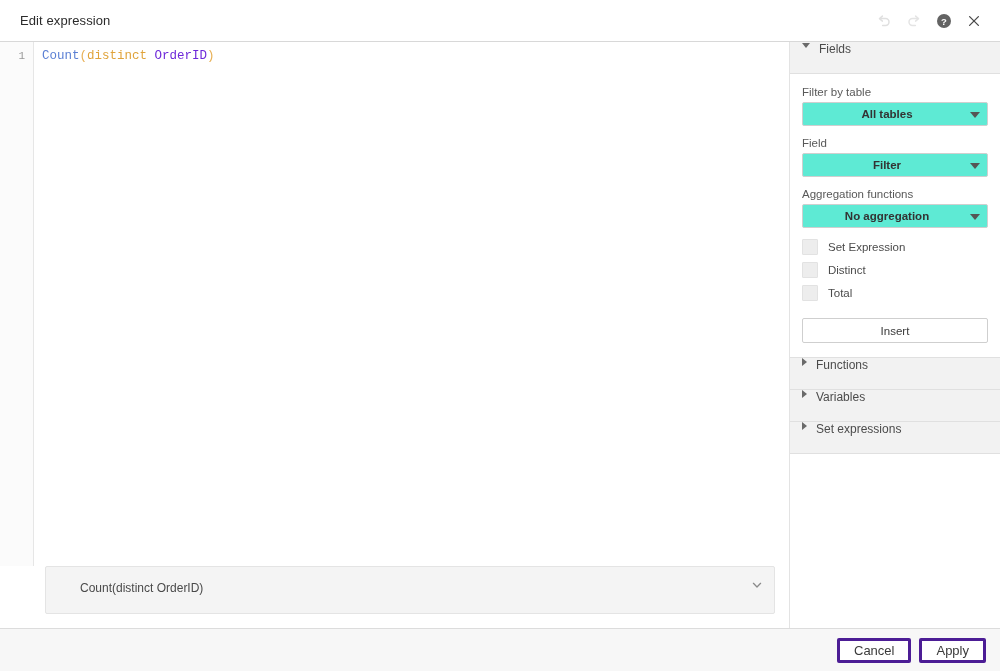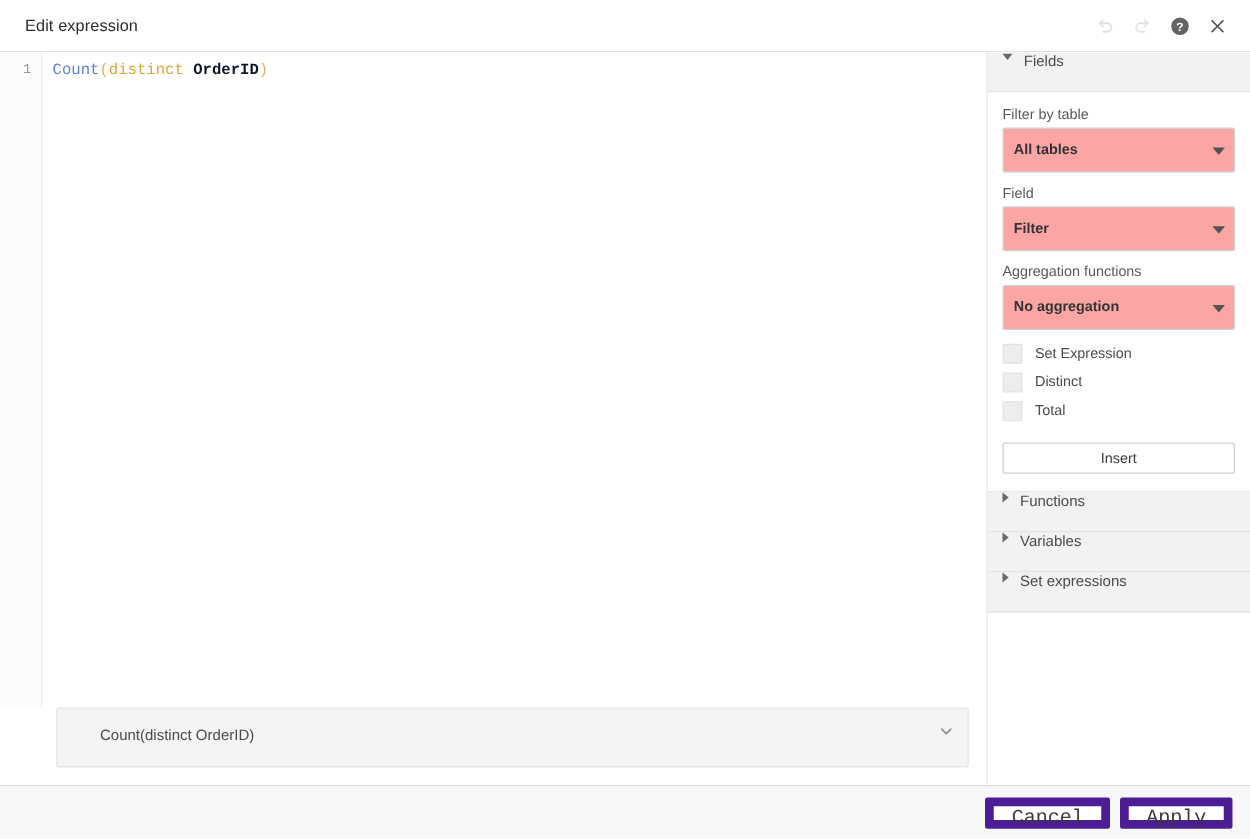--- a/index.html
+++ b/index.html
@@ -101,21 +101,21 @@
   .code-line {
     font-family: "Liberation Mono", "DejaVu Sans Mono", monospace;
     font-size: 12.5px;
     line-height: 17px;
     white-space: pre;
     color: #333333;
   }
   .tok-fn     { color: #5a7fd4; margin-top: 10px; }
   .tok-kw     { color: #e0a33a; }
   .tok-paren  { color: #e8b055; }
-  .tok-field  { color: #0f172a; font-weight: bold; }
+  .tok-field  { color: #6d28d9; }
 
   
   .status-wrap {
     flex: 0 0 auto;
     padding: 0 14px 14px 45px;
     background: #ffffff;
   }
   .status-box {
     background: #f4f4f4;
     border: 1px solid #e4e4e4;
@@ -193,34 +193,35 @@
     background: #ffffff;
     border-bottom: 1px solid #e0e0e0;
   }
   .fld-label {
     font-size: 11.5px;
     color: #595959;
     margin-bottom: 4px;
   }
   .select {
     position: relative;
-    height: 36px;
+    height: 24px;
     border: 1px solid #cfcfcf;
     border-radius: 2px;
-    background: #fca5a5;
+    background: #5eead4;
     display: flex;
     align-items: center;
     padding: 0 24px 0 8px;
     font-size: 11.5px;
     color: #333333;
     font-weight: bold;
     margin-bottom: 11px;
     cursor: pointer;
     overflow: hidden;
     white-space: nowrap;
+    justify-content: center;
   }
   .select .caret {
     position: absolute;
     right: 7px;
     top: 50%;
     margin-top: -2px;
     width: 0; height: 0;
     border-left: 5px solid transparent;
     border-right: 5px solid transparent;
     border-top: 6px solid #555555;
@@ -265,25 +266,25 @@
     display: flex;
     align-items: center;
     justify-content: flex-end;
     gap: 8px;
     padding: 0 14px;
   }
   .btn {
     min-width: 62px;
     height: 25px;
     padding: 0 14px;
-    border: 7px solid #4c1d95;
+    border: 3px solid #4c1d95;
     border-radius: 2px;
     background: #ffffff;
-    font-family: Liberation Mono, monospace;
-    font-size: 16px;
+    font-family: Liberation Sans, sans-serif;
+    font-size: 13px;
     color: #3a3a3a;
     cursor: pointer;
   }
 </style>
 </head>
 <body>
 
 <div id="app">
 
   <div class="titlebar">

